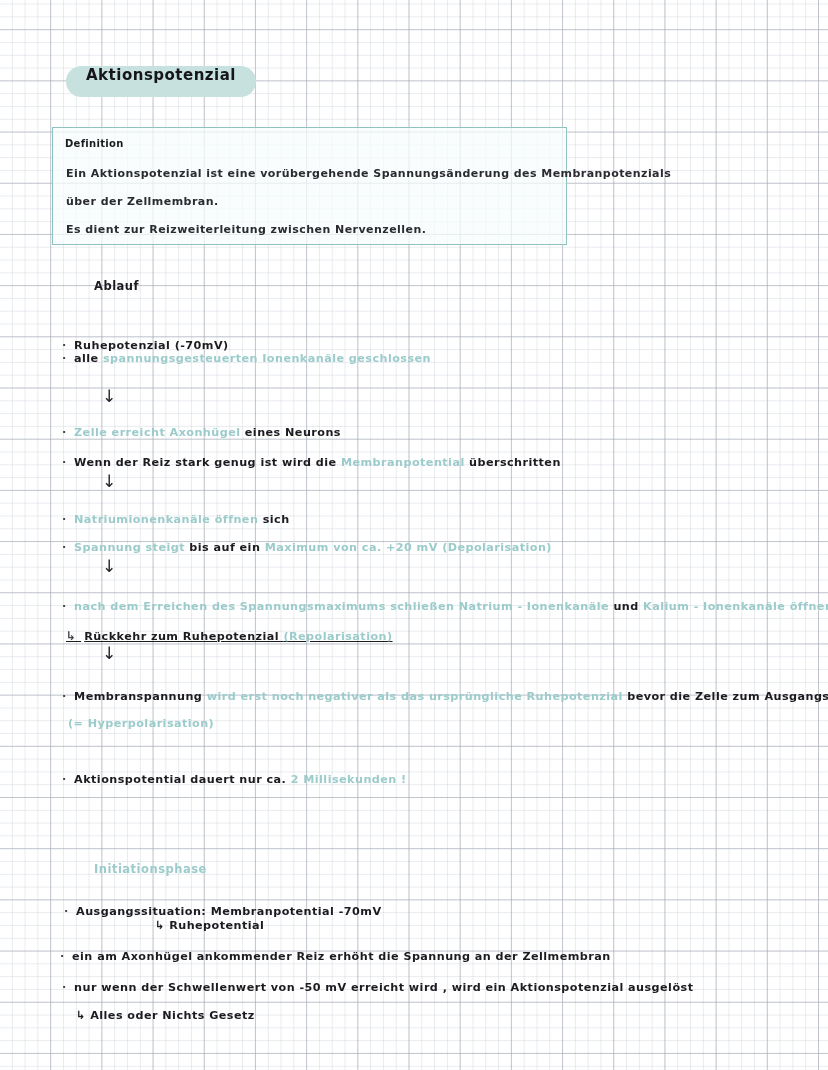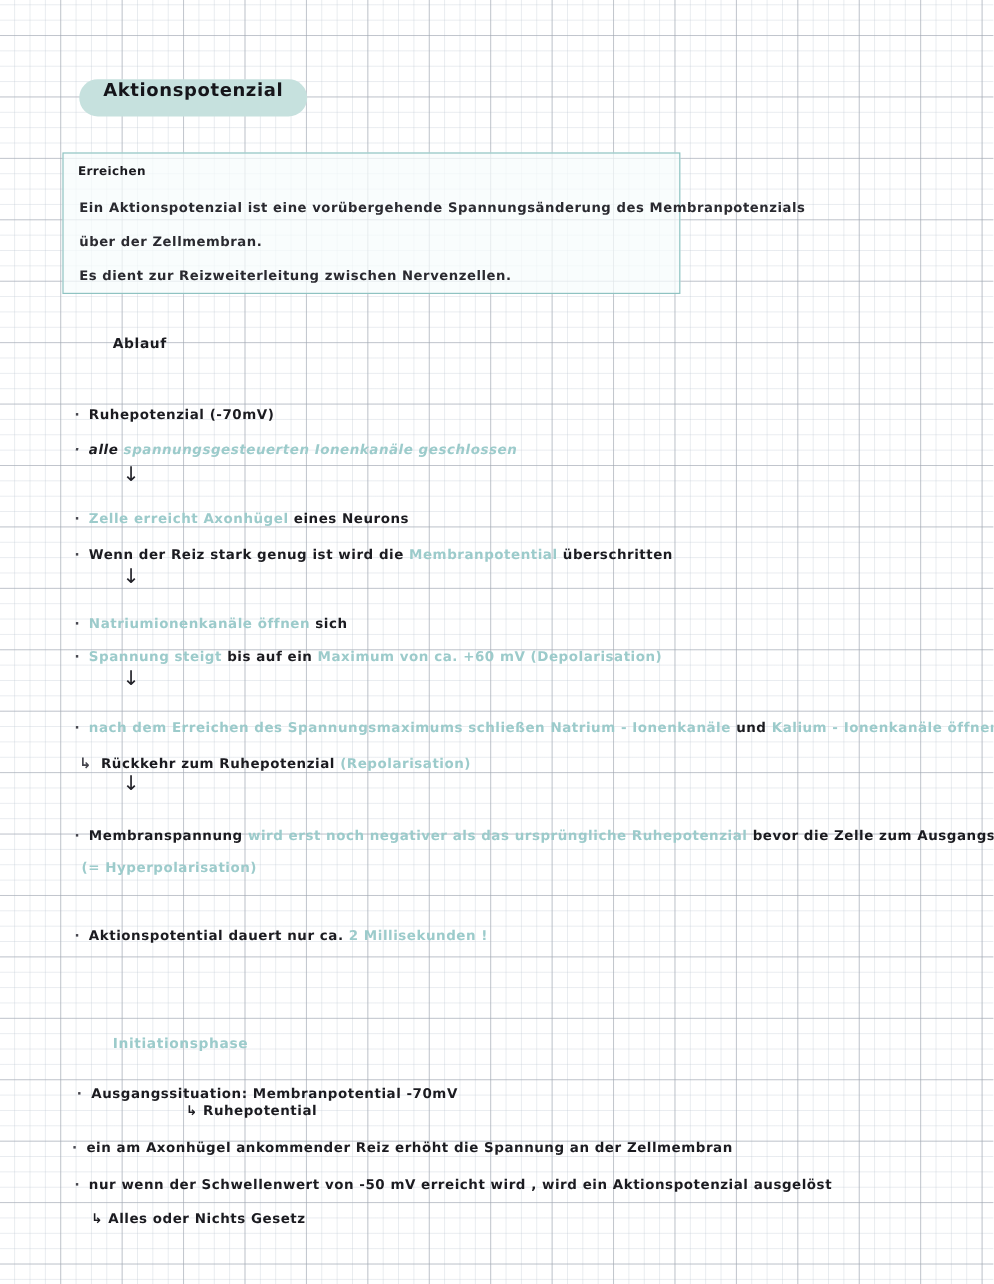--- a/index.html
+++ b/index.html
@@ -83,37 +83,37 @@
 
 <div id="grid"></div>
 
 <div id="sheet">
 
   <div id="title-pill">
     <span class="t hand">Aktionspotenzial</span>
   </div>
 
   <div id="def-box">
-    <div class="deflabel hand">Erreichen</div>
+    <div class="deflabel hand">Definition</div>
     <div class="defline hand l1">Ein Aktionspotenzial ist eine vorübergehende Spannungsänderung des Membranpotenzials</div>
     <div class="defline hand l2">über der Zellmembran.</div>
     <div class="defline hand l3">Es dient zur Reizweiterleitung zwischen Nervenzellen.</div>
   </div>
 
   <div class="line hand heading" style="left:62px;top:280px;">Ablauf</div>
 
   <div id="ablauf-steps">
       <div class="line hand" style="left: 62px; top: 339px;"><span class="bullet">· </span><span class="dark">Ruhepotenzial (-70mV)</span></div>
-      <div class="line hand" style="left: 62px; top: 368px; font-style: italic;"><span class="bullet">· </span><span class="dark">alle </span><span class="tealtxt">spannungsgesteuerten  Ionenkanäle geschlossen</span></div>
+      <div class="line hand" style="left: 62px; top: 352px;"><span class="bullet">· </span><span class="dark">alle </span><span class="tealtxt">spannungsgesteuerten  Ionenkanäle geschlossen</span></div>
       <div class="line hand" style="left: 62px; top: 426px;"><span class="bullet">· </span><span class="tealtxt">Zelle  erreicht  Axonhügel </span><span class="dark">eines Neurons</span></div>
       <div class="line hand" style="left: 62px; top: 456px;"><span class="bullet">· </span><span class="dark">Wenn der Reiz  stark genug ist  wird die </span><span class="tealtxt">Membranpotential </span><span class="dark">überschritten</span></div>
       <div class="line hand" style="left: 62px; top: 513px;"><span class="bullet">· </span><span class="tealtxt">Natriumionenkanäle öffnen </span><span class="dark">sich</span></div>
-      <div class="line hand" style="left: 62px; top: 541px;"><span class="bullet">· </span><span class="tealtxt">Spannung steigt </span><span class="dark">bis auf ein </span><span class="tealtxt"> Maximum von ca.  +60 mV    (Depolarisation)</span></div>
+      <div class="line hand" style="left: 62px; top: 541px;"><span class="bullet">· </span><span class="tealtxt">Spannung steigt </span><span class="dark">bis auf ein </span><span class="tealtxt"> Maximum von ca.  +20 mV    (Depolarisation)</span></div>
       <div class="line hand" style="left: 62px; top: 600px;"><span class="bullet">· </span><span class="tealtxt">nach dem  Erreichen des Spannungsmaximums  schließen  Natrium - Ionenkanäle </span><span class="dark">und </span><span class="tealtxt">Kalium - Ionenkanäle öffnen </span></div>
-      <div class="line hand" style="left: 66px; top: 629px;"><span class="bullet hook">↳ </span><span class="dark">Rückkehr zum Ruhepotenzial </span><span class="tealtxt">  (Repolarisation)</span></div>
+      <div class="line hand" style="left: 66px; top: 629px; text-decoration: underline;"><span class="bullet hook">↳ </span><span class="dark">Rückkehr zum Ruhepotenzial </span><span class="tealtxt">  (Repolarisation)</span></div>
       <div class="line hand" style="left: 62px; top: 690px;"><span class="bullet">· </span><span class="dark">Membranspannung </span><span class="tealtxt">wird erst noch negativer als das ursprüngliche Ruhepotenzial </span><span class="dark">bevor die Zelle zum  Ausgangspunkt  zurückkehrt</span></div>
       <div class="line hand" style="left: 68px; top: 717px;"><span class="tealtxt">(= Hyperpolarisation)</span></div>
       <div class="line hand" style="left: 62px; top: 773px;"><span class="bullet">· </span><span class="dark">Aktionspotential dauert nur ca. </span><span class="tealtxt">2 Millisekunden !</span></div>
     </div>
 
   <div id="arrows">
       <div class="arrowdown" style="left: 102px; top: 388px;">↓</div>
       <div class="arrowdown" style="left: 102px; top: 473px;">↓</div>
       <div class="arrowdown" style="left: 102px; top: 558px;">↓</div>
       <div class="arrowdown" style="left: 102px; top: 645px;">↓</div>

